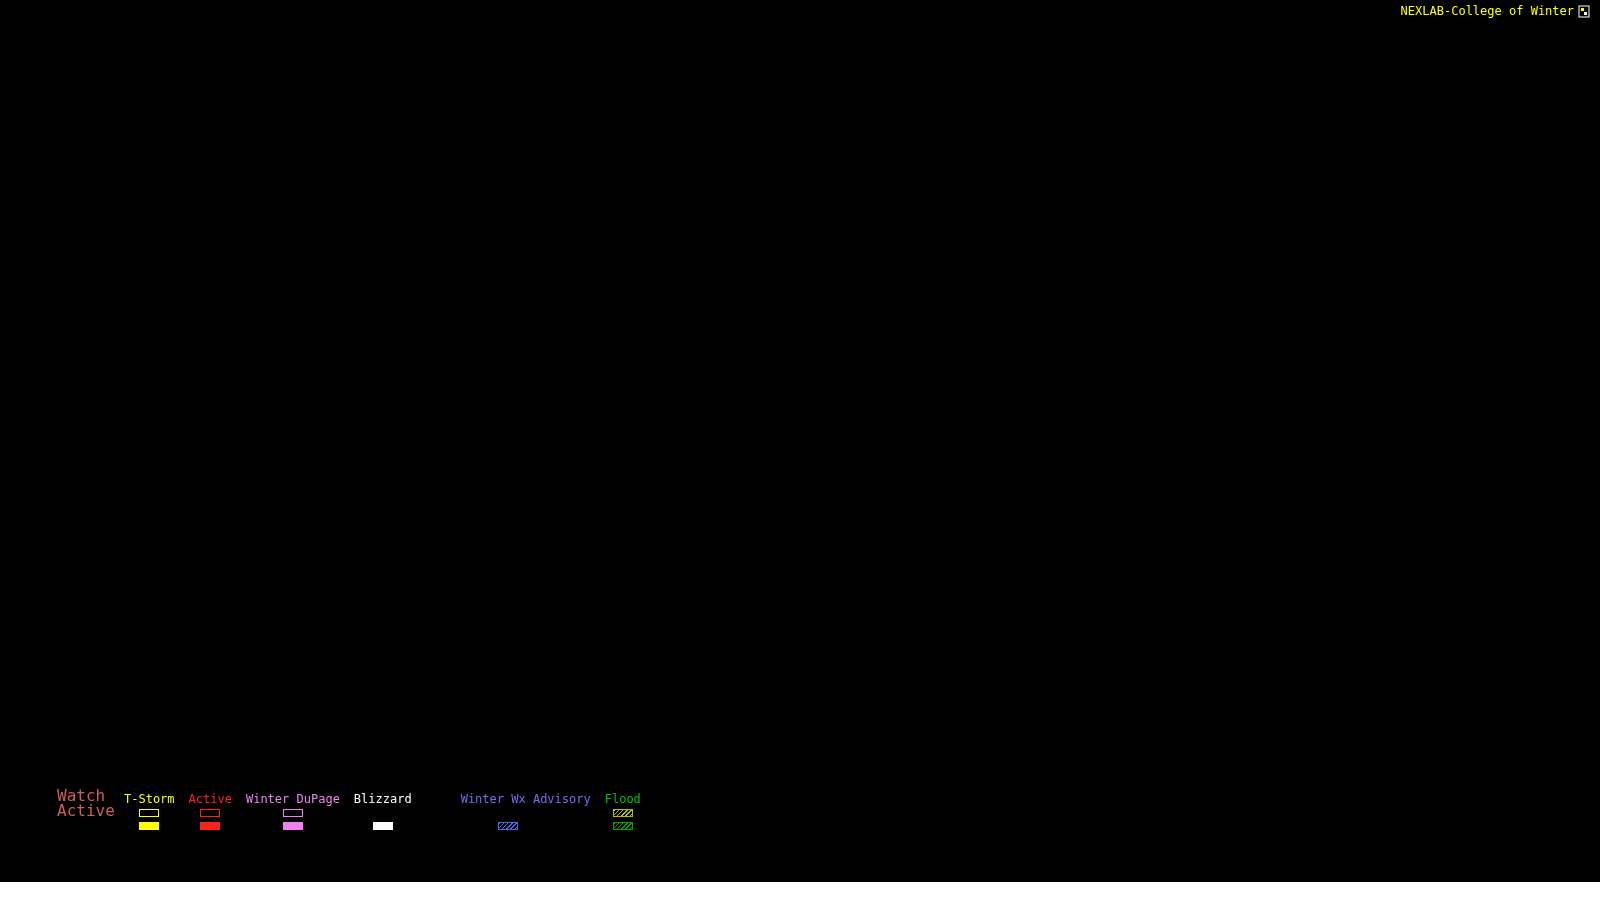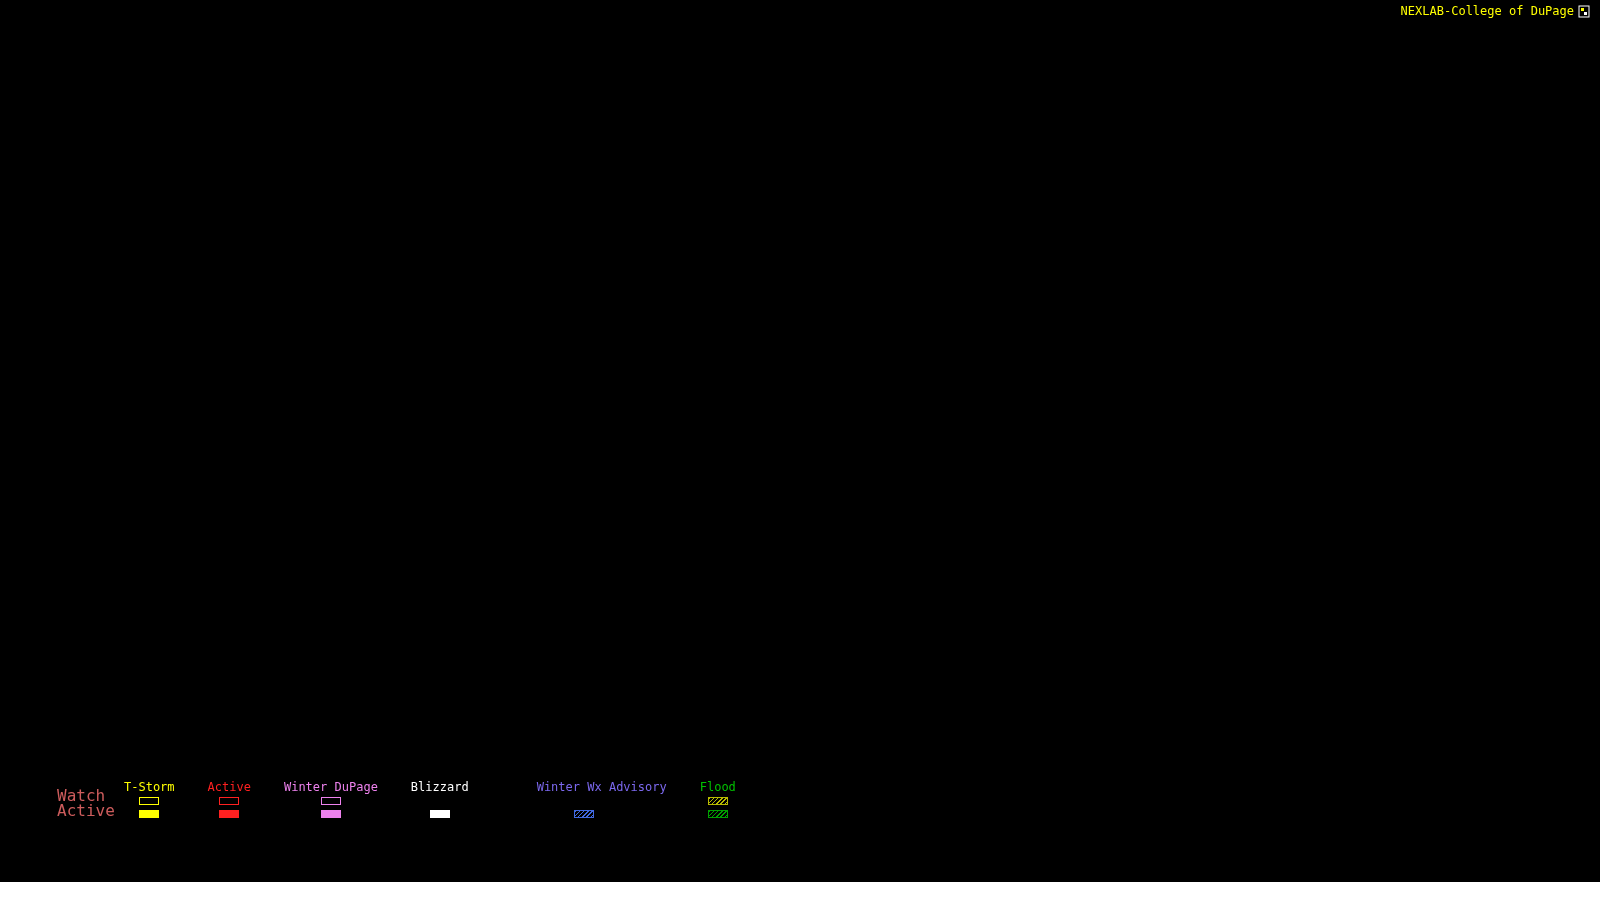--- a/index.html
+++ b/index.html
@@ -54,23 +54,23 @@
   }
   .legend-row-label.watch { top: 789px; }
   .legend-row-label.warning { top: 804px; }
   
   .legend .legend-row-label.watch { top: 13px; }
   .legend .legend-row-label.warning { top: 28px; }
 
   .legend-columns {
     position: absolute;
     left: 124px;
-    top: 4px;
+    top: 16px;
     display: flex;
-    gap: 33px;
+    gap: 14px;
     align-items: flex-start;
   }
   .legend-col {
     display: flex;
     flex-direction: column;
     align-items: center;
   }
   .legend-head {
     font-size: 12px;
     line-height: 14px;
@@ -93,21 +93,21 @@
   }
   .swatch.solid { border-color: transparent; }
 </style>
 </head>
 <body>
 
 <div class="map-product">
 
 
   <div class="brand">
-    <span style="color: rgb(255, 255, 0);">NEXLAB-College of DuPage</span>
+    <span style="color: rgb(255, 255, 0);">NEXLAB-College of Winter</span>
     <span>
       <svg width="12" height="13" viewBox="0 0 12 13">
         <rect x="1" y="1" width="10" height="11" fill="none" stroke="#ffffff" stroke-width="1"></rect>
         <rect x="3" y="3" width="3" height="3" fill="#ffff00"></rect>
         <rect x="6" y="7" width="3" height="3" fill="#ffffff"></rect>
       </svg>
     </span>
   </div>
 
   <div class="legend">

